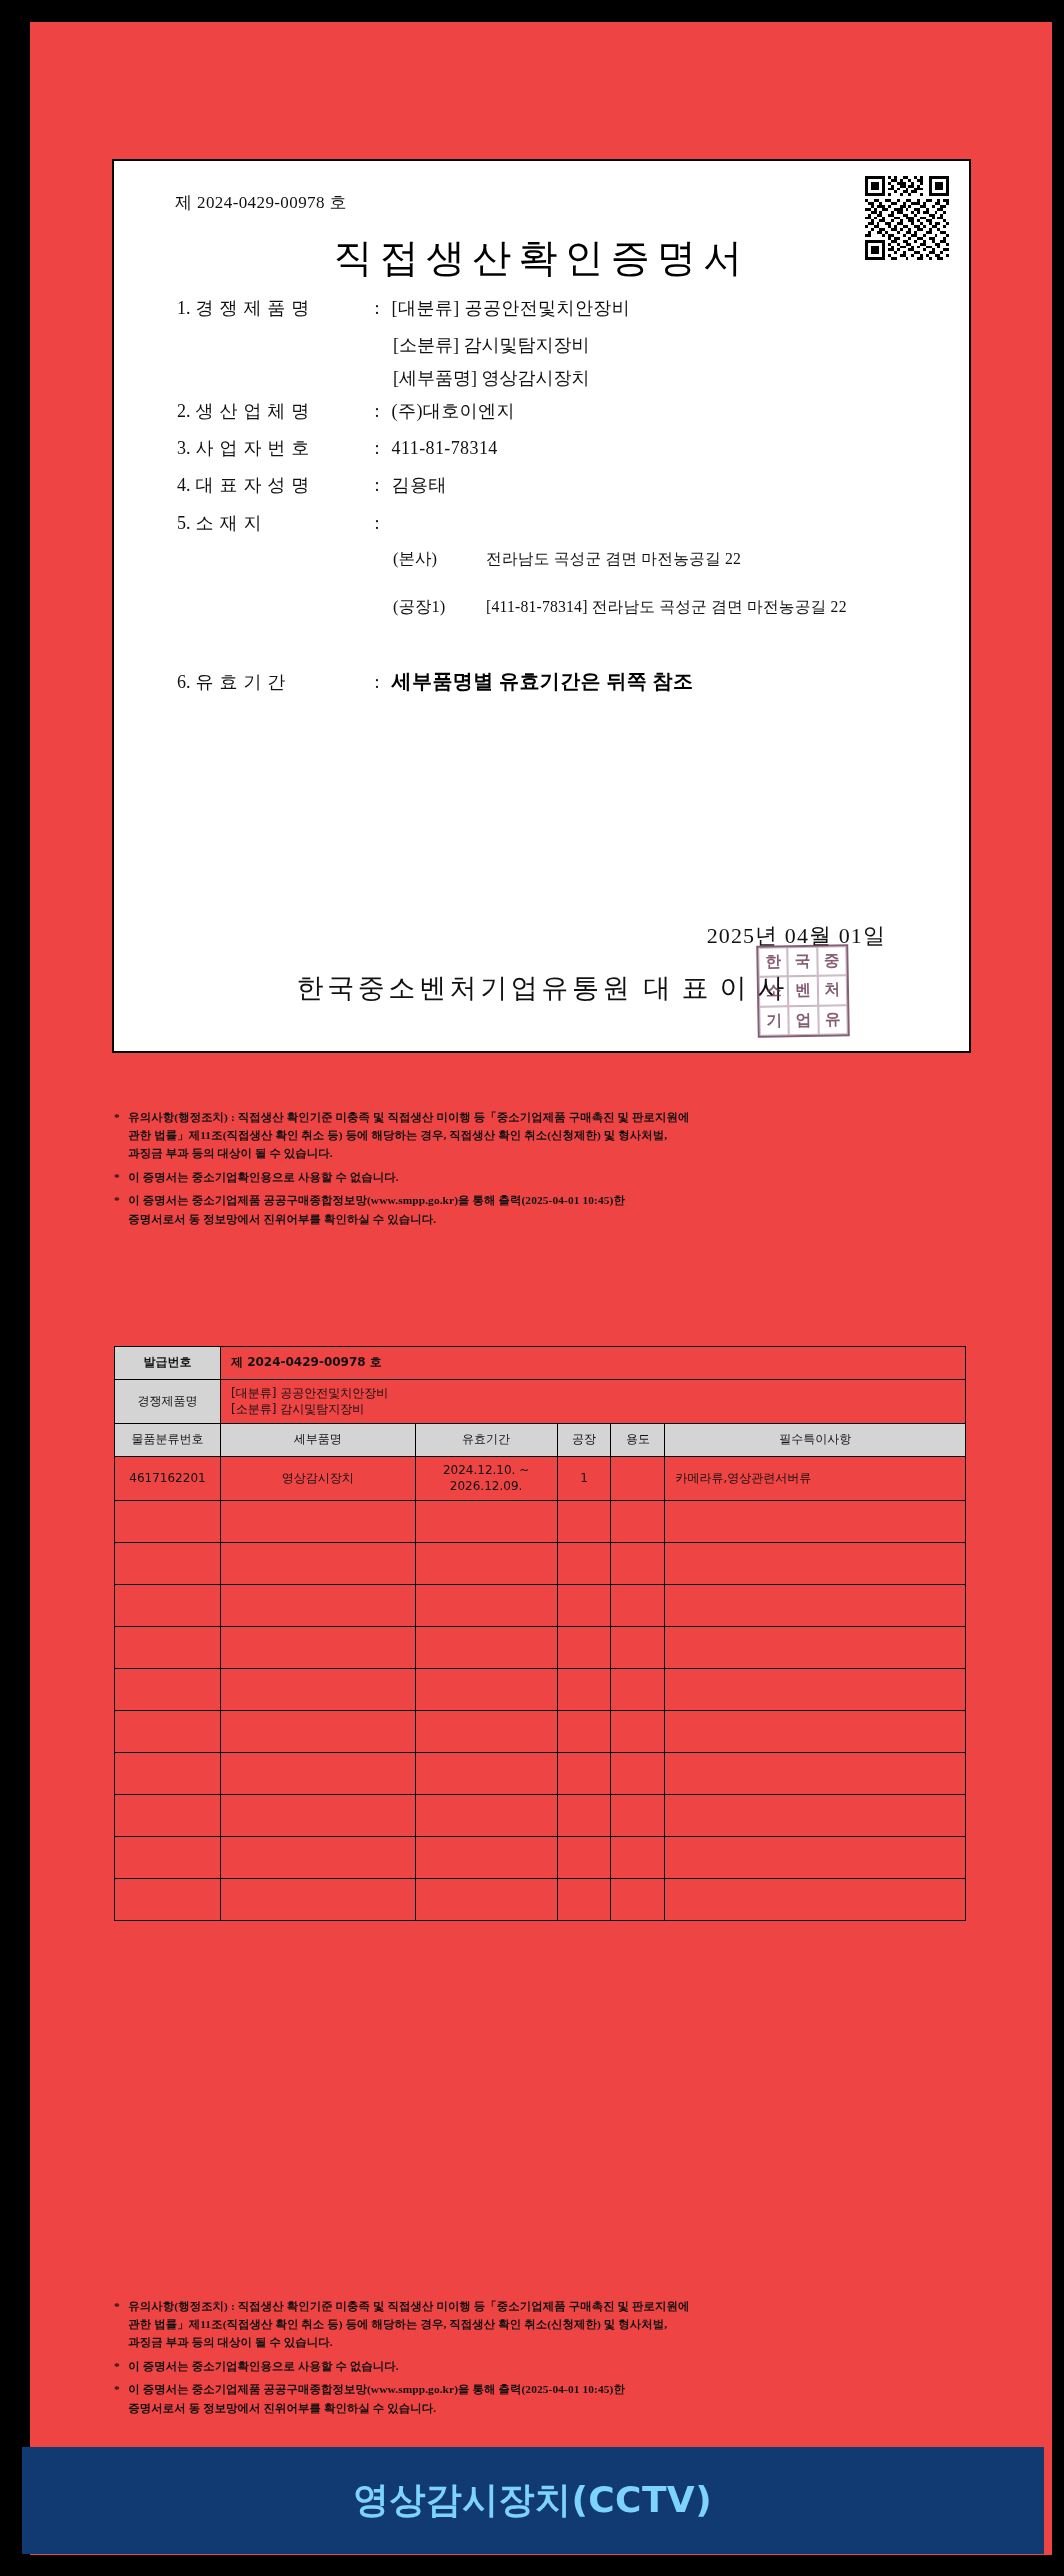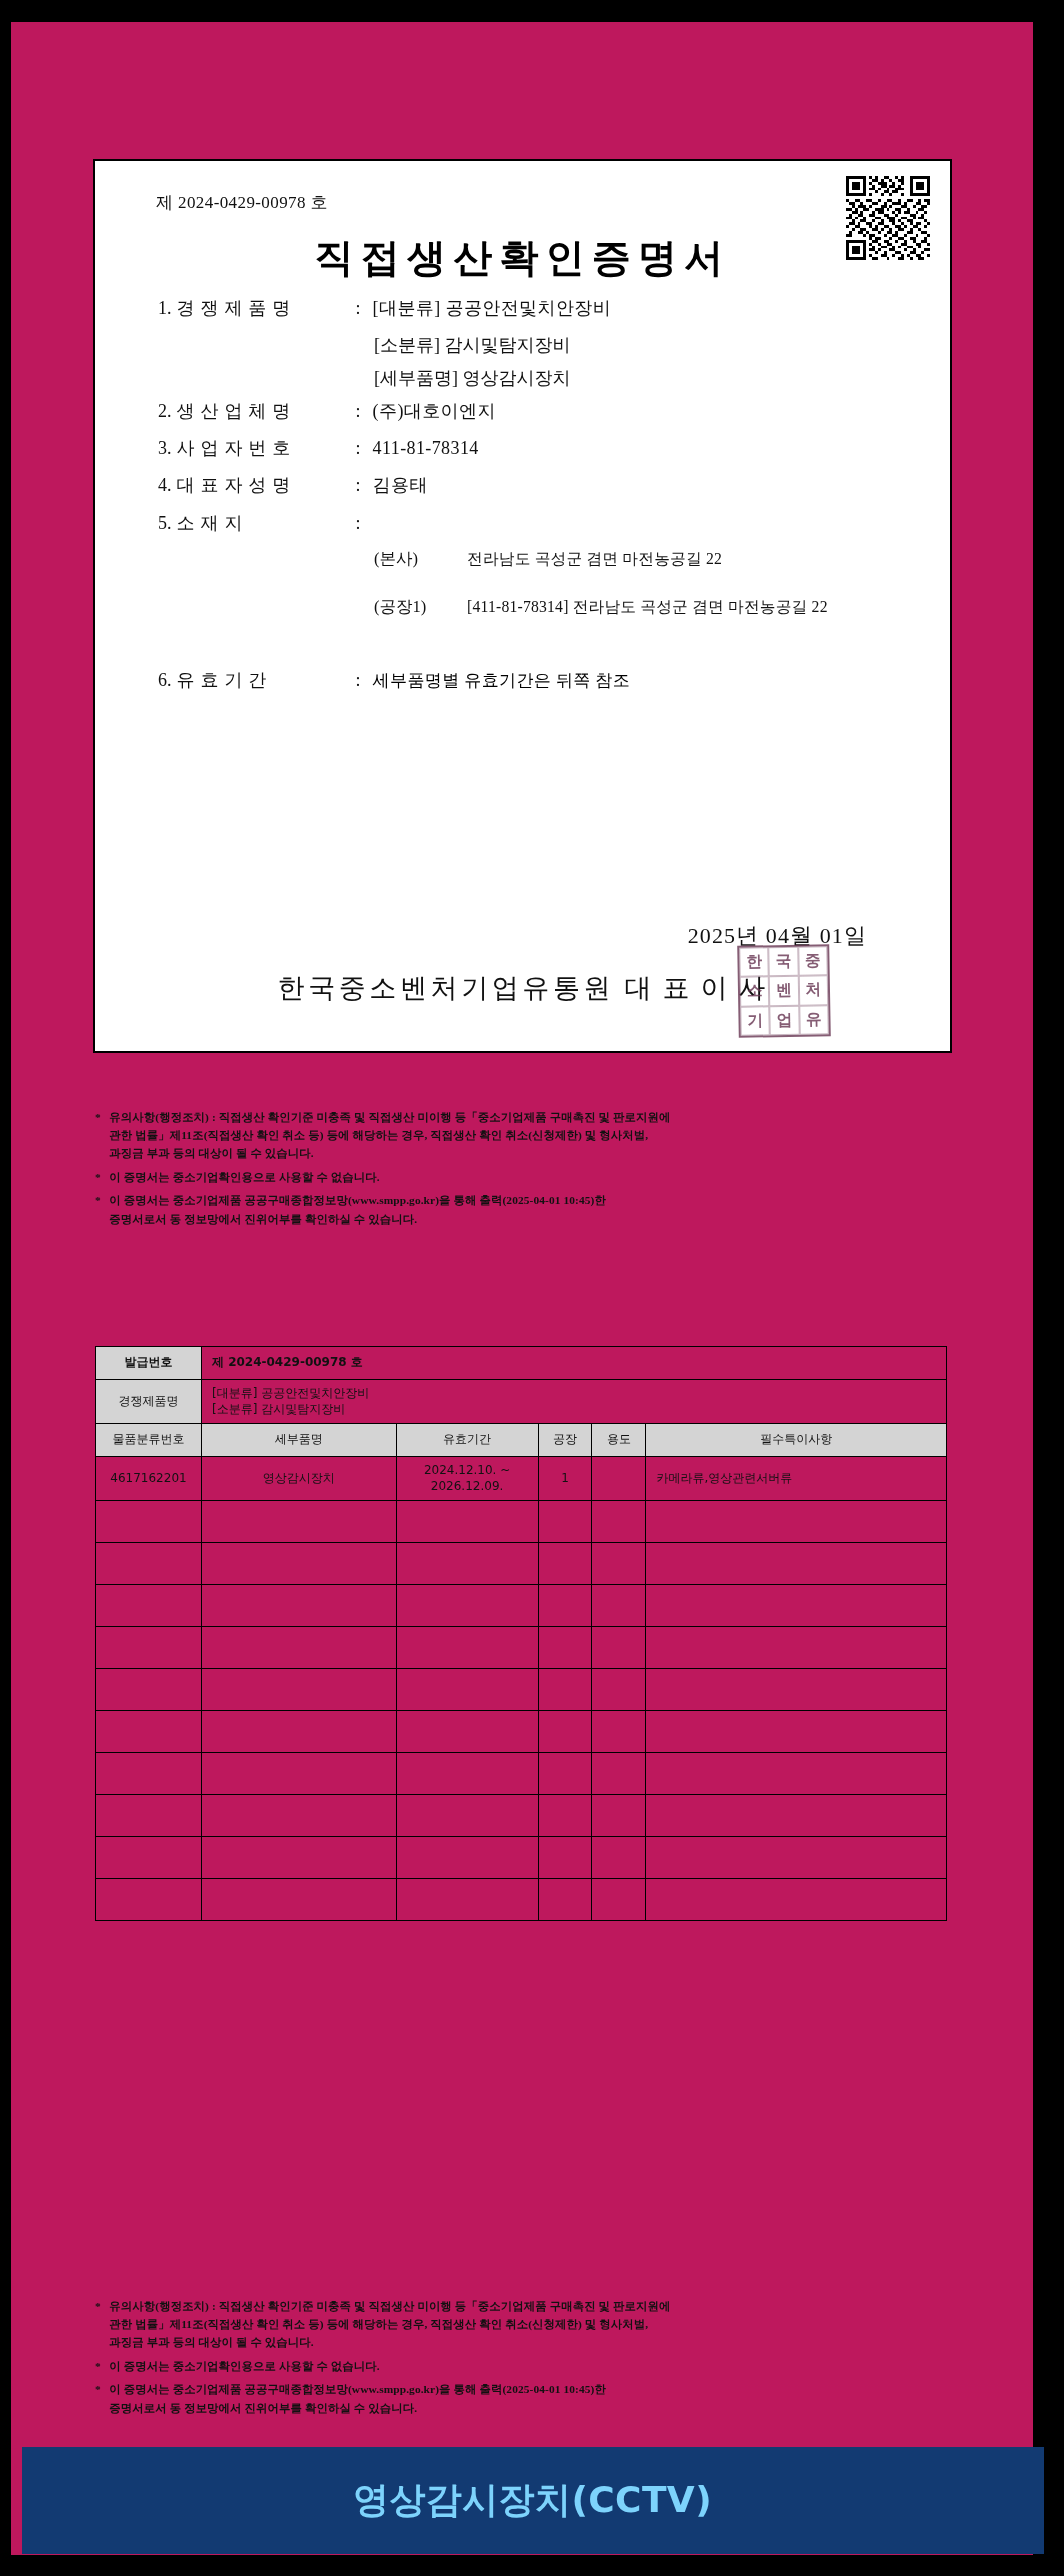--- a/index.html
+++ b/index.html
@@ -8,25 +8,25 @@
     width: 1065px;
     height: 2576px;
     background: #000000;
     font-family: "Liberation Serif", "DejaVu Serif", serif;
     overflow: hidden;
   }
 
   
   .page {
     position: absolute;
-    left: 11px;
+    left: 30px;
     top: 21.5px;
     width: 1022px;
     height: 2533px;
-    background: #be185d;
+    background: #ef4444;
     padding-left: 12px;
   }
 
   
   .cert-box {
     position: absolute;
     left: 82px;
     top: 137px;
     width: 859px;
     height: 894px;
@@ -51,21 +51,21 @@
     height: 84px;
   }
   .qr svg { display: block; }
 
   .cert-title {
     position: absolute;
     left: 0; right: 0;
     top: 70px;
     text-align: center;
     font-size: 39px;
-    font-weight: bold;
+    font-weight: normal;
     letter-spacing: 7.2px;
     color: #000;
   }
 
   
   .fields {
     position: absolute;
     left: 63px;
     top: 135px;
     right: 29px;
@@ -111,22 +111,22 @@
     font-size: 15.7px;
     color: #111;
     min-height: 29px;
     align-items: baseline;
   }
   .addr-key { width: 93px; font-size: 16.5px; }
   .addr-val { font-size: 15.7px; letter-spacing: 0.2px; }
   .spacer-sm { height: 18.6px; }
 
   .fvalue-bold {
-    font-size: 17px;
-    font-weight: normal;
+    font-size: 20px;
+    font-weight: bold;
     color: #000;
     letter-spacing: 0.4px;
   }
 
   
   .legal {
     position: absolute;
     left: 106px;
     right: 56px;
     top: 671px;

